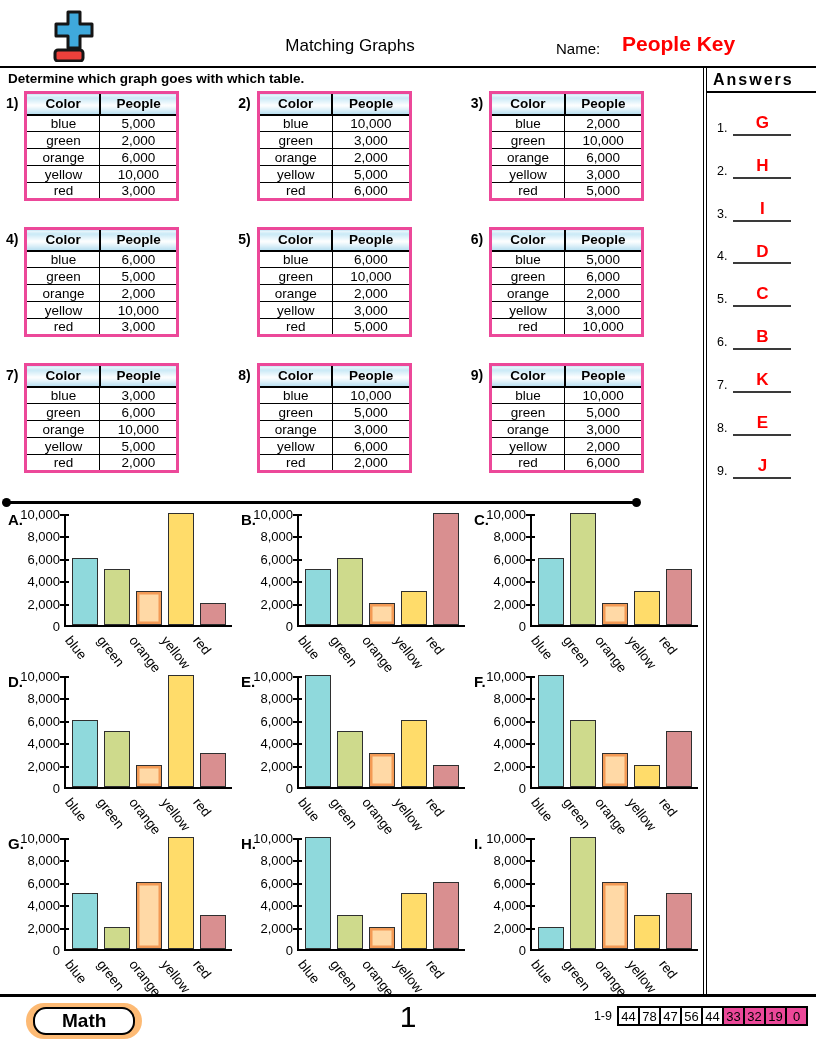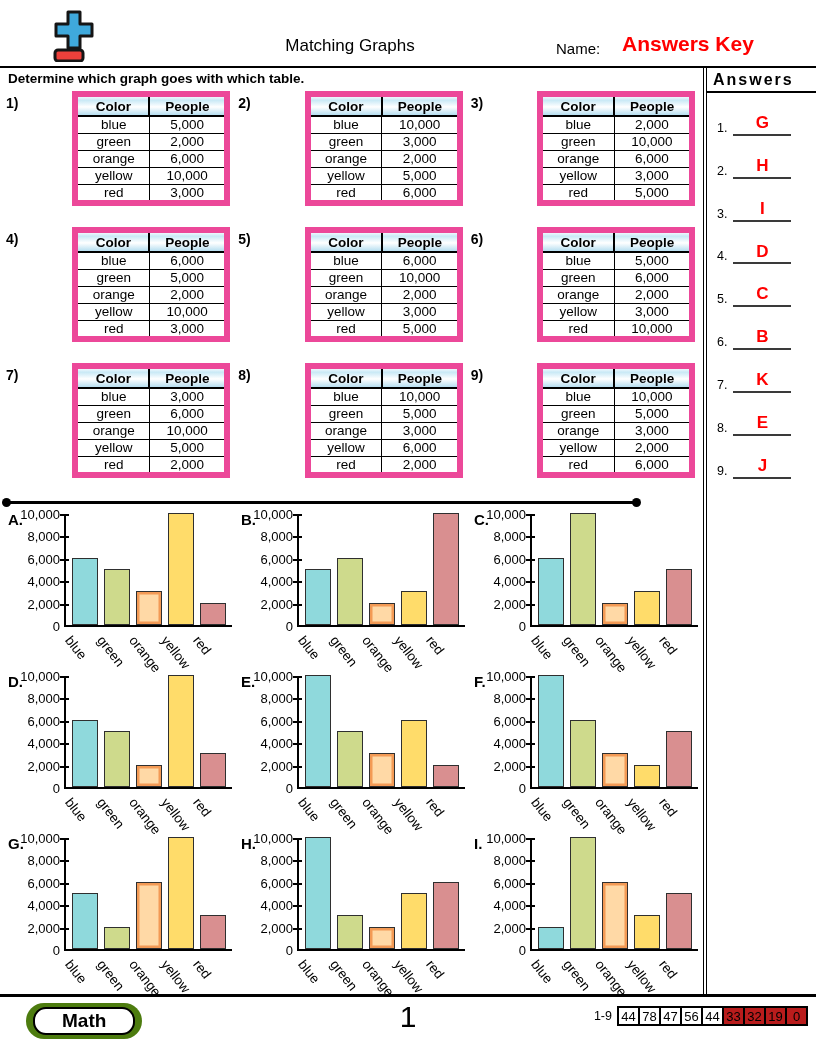--- a/index.html
+++ b/index.html
@@ -17,21 +17,21 @@
   .main { display:flex; height:926px; }
   .content { width:703px; }
   .answers { flex:1; border-left:4px double #000; }
 
   .instruction { padding:3px 0 0 8px; font-weight:bold; font-size:13.5px; height:21px; }
 
   
   .tables-grid { display:grid; grid-template-columns:repeat(3,1fr); grid-auto-rows:136px; padding-left:6px; }
   .table-block { display:flex; align-items:flex-start; gap:6px; padding-top:2px; }
   .tbl-num { font-weight:bold; font-size:14px; padding-top:4px; }
-  table.data { border-collapse:collapse; border:6px solid #ec4899;margin-left:48px; }
+  table.data { border-collapse:collapse; border:3px solid #ec4899; }
   table.data th { width:74px; height:22px; font-size:13.5px; font-weight:bold; border:2px solid #000;
     background:linear-gradient(180deg,#eef8fd 0%,#c9e9f6 18%,#ffffff 55%,#b6def0 100%); }
   table.data th.people { width:78px; }
   table.data td { height:17px; font-size:13.5px; text-align:center; border:1px solid #000; background:#fff; padding:0 4px; }
 
   
   .divider { position:relative; height:3px; background:#000; margin:4px 66px 5px 6px; }
   .divider::before, .divider::after { content:""; position:absolute; top:-3px; width:9px; height:9px; border-radius:50%; background:#000; }
   .divider::before { left:-4px; }
   .divider::after { right:-4px; }
@@ -47,43 +47,43 @@
   .xlabel { position:absolute; top:124px; transform:rotate(52deg); transform-origin:left top; font-size:13.5px; white-space:nowrap; }
 
   
   .answers-title { display:block; font-size:16px; font-weight:bold; letter-spacing:2px; border-bottom:2px solid #000; padding:3px 2px 2px 6px; }
   .ans-item { display:flex; align-items:flex-end; gap:6px; margin:21px 8px 0 10px; }
   .ans-num { font-size:12.5px; padding-bottom:1px; }
   .ans-letter { flex:0 0 58px; text-align:center; font-weight:bold; font-size:17px; color:#FF0000; border-bottom:2px solid #3a3a3a; padding-bottom:2px; line-height:1.05; }
 
   
   footer { position:relative; height:60px; border-top:3px solid #000; display:flex; align-items:flex-start; padding:6px 10px 0 26px; gap:10px; }
-  .brand-badge { background:#4d7c0f; border-radius:18px; padding:4px 7px; }
+  .brand-badge { background:#fdba74; border-radius:18px; padding:4px 7px; }
   .brand-inner { background:#fff; border:2.5px solid #000; border-radius:13px; padding:1px 27px; font-weight:bold; font-size:19px; }
   .site { font-size:16.5px; margin-top:15px; }
   .pagenum { position:absolute; left:408px; top:3px; transform:translateX(-50%); font-size:30px; }
   .scores { position:absolute; right:8px; top:9px; display:flex; align-items:center; gap:7px; }
   .score-label { font-size:12.5px; }
   .score-boxes { display:flex; }
   .score-box { min-width:23px; padding:0 2px; height:20px; border:2px solid #000; margin-left:-2px; display:flex; align-items:center; justify-content:center; font-size:13px; background:#fff; }
-  .score-box.hl { background:#b91c1c; }
+  .score-box.hl { background:#ec4899; }
 </style>
 </head>
 <body>
 
 <div class="page">
 
   <header>
     <svg class="logo" width="46" height="54" viewBox="0 0 46 54">
       <path d="M16 4 H28 V16 H40 V28 H28 V40 H16 V28 H4 V16 H16 Z" fill="#3FA9DC" stroke="#151515" stroke-width="3" stroke-linejoin="round"></path>
       <rect x="3" y="42" width="28" height="11" rx="3" fill="#ED403B" stroke="#151515" stroke-width="3"></rect>
     </svg>
     <div class="page-title">Matching Graphs</div>
     <span class="name-label">Name:</span>
-    <span class="answer-key">Answers Key</span>
+    <span class="answer-key">People Key</span>
   </header>
 
   <div class="main">
     <div class="content">
       <div class="instruction">Determine which graph goes with which table.</div>
       <div class="tables-grid">
           <div class="table-block">
             <span class="tbl-num">1)</span>
             <table class="data">
               <thead>

